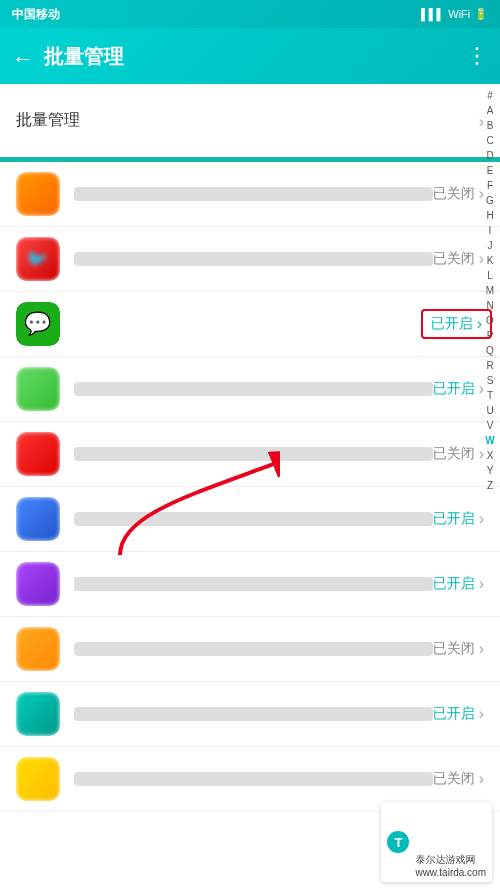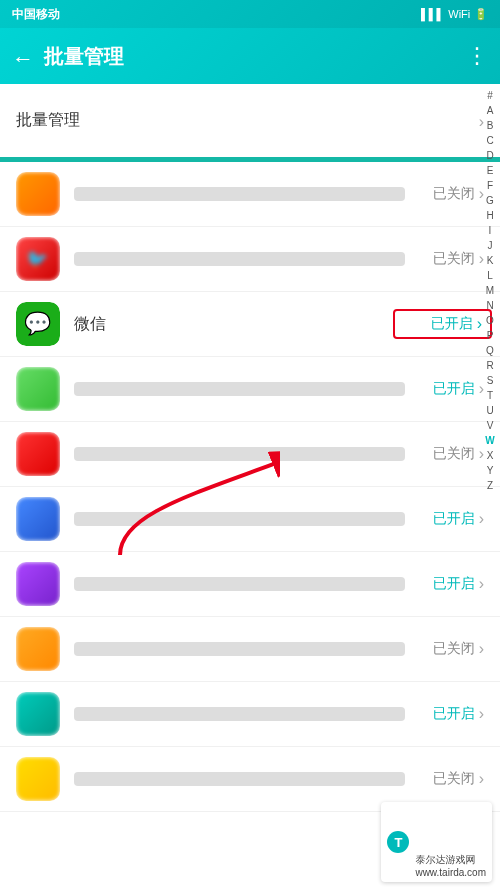--- a/index.html
+++ b/index.html
@@ -130,21 +130,20 @@
       height: 14px;
       background: #ddd;
       border-radius: 4px;
       width: 120px;
     }
 
     .app-status {
       font-size: 14px;
       color: #888;
       margin-right: 4px;
-      padding-left: 28px;
     }
     .app-status.enabled {
       color: #00baba;
     }
 
     
     .wechat-row {
       background: #fff;
     }
     .wechat-highlight-box {
@@ -361,21 +360,20 @@
       <span class="app-status">已关闭</span>
       <span class="chevron">›</span>
     </div>
 
     <div class="app-row wechat-row">
       <div class="app-icon-wrapper">
         <div class="wechat-icon-bg">
           <span class="wechat-symbol">💬</span>
         </div>
       </div>
-      <span class="app-name">微信</span>
       <div class="wechat-highlight-box">
         <span class="app-status enabled">已开启</span>
         <span class="chevron" style="color:#00baba;">›</span>
       </div>
     </div>
 
     <div class="app-row">
       <div class="app-icon-wrapper">
         <div class="icon-blur-green"></div>
       </div>

